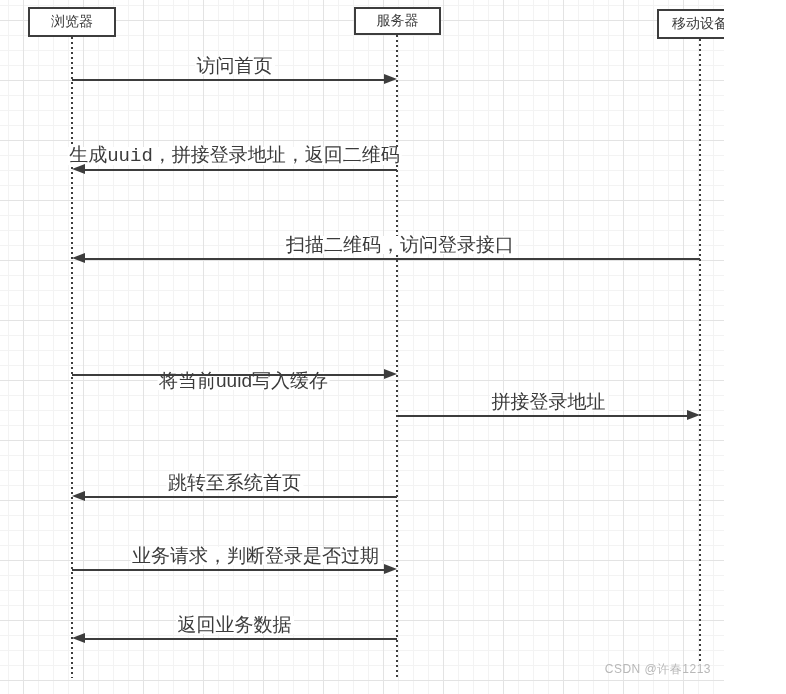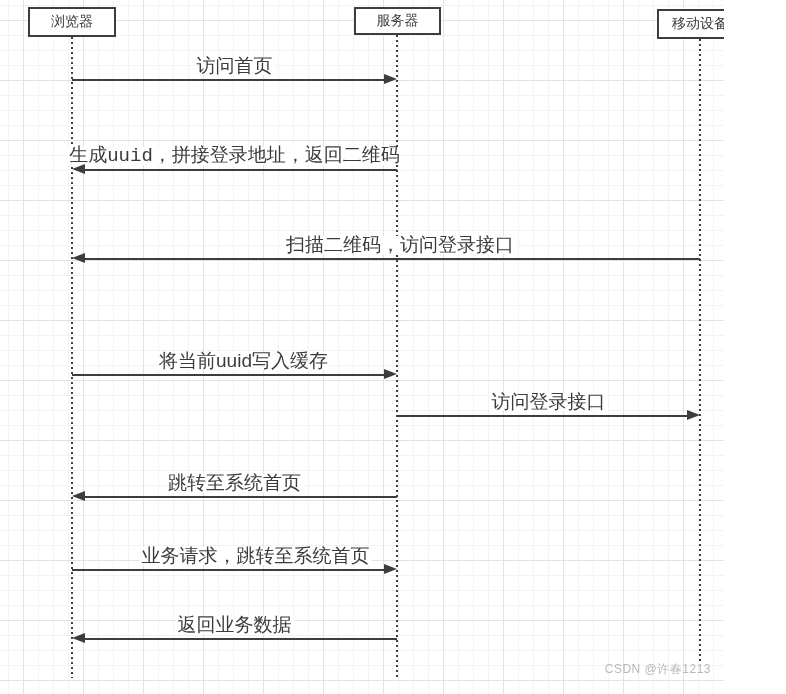--- a/index.html
+++ b/index.html
@@ -99,36 +99,36 @@
         <div class="msg-label" style="left: 234.5px; top: 147px; font-family: Liberation Mono, monospace;">生成uuid，拼接登录地址，返回二维码</div>
         <div class="msg-line" style="left: 83px; top: 169px; width: 314px;"></div>
         <div class="msg-arrowhead head-left" style="left: 72px; top: 164px;"></div>
       </div>
       <div class="message">
         <div class="msg-label" style="left: 400px; top: 236px;">扫描二维码，访问登录接口</div>
         <div class="msg-line" style="left: 83px; top: 258px; width: 617px;"></div>
         <div class="msg-arrowhead head-left" style="left: 72px; top: 253px;"></div>
       </div>
       <div class="message">
-        <div class="msg-label" style="left: 243.5px; top: 352px;">将当前uuid写入缓存</div>
+        <div class="msg-label" style="left: 243.5px; top: 372px;">将当前uuid写入缓存</div>
         <div class="msg-line" style="left: 72px; top: 374px; width: 314px;"></div>
         <div class="msg-arrowhead head-right" style="left: 384px; top: 369px;"></div>
       </div>
       <div class="message">
-        <div class="msg-label" style="left: 548.5px; top: 393px;">访问登录接口</div>
+        <div class="msg-label" style="left: 548.5px; top: 393px;">拼接登录地址</div>
         <div class="msg-line" style="left: 397px; top: 415px; width: 292px;"></div>
         <div class="msg-arrowhead head-right" style="left: 687px; top: 410px;"></div>
       </div>
       <div class="message">
         <div class="msg-label" style="left: 234.5px; top: 474px;">跳转至系统首页</div>
         <div class="msg-line" style="left: 83px; top: 496px; width: 314px;"></div>
         <div class="msg-arrowhead head-left" style="left: 72px; top: 491px;"></div>
       </div>
       <div class="message">
-        <div class="msg-label" style="left: 255.5px; top: 547px;">业务请求，跳转至系统首页</div>
+        <div class="msg-label" style="left: 255.5px; top: 547px;">业务请求，判断登录是否过期</div>
         <div class="msg-line" style="left: 72px; top: 569px; width: 314px;"></div>
         <div class="msg-arrowhead head-right" style="left: 384px; top: 564px;"></div>
       </div>
       <div class="message">
         <div class="msg-label" style="left: 234.5px; top: 616px;">返回业务数据</div>
         <div class="msg-line" style="left: 83px; top: 638px; width: 314px;"></div>
         <div class="msg-arrowhead head-left" style="left: 72px; top: 633px;"></div>
       </div>
     </div>
   <div class="watermark">CSDN @许春1213</div>

